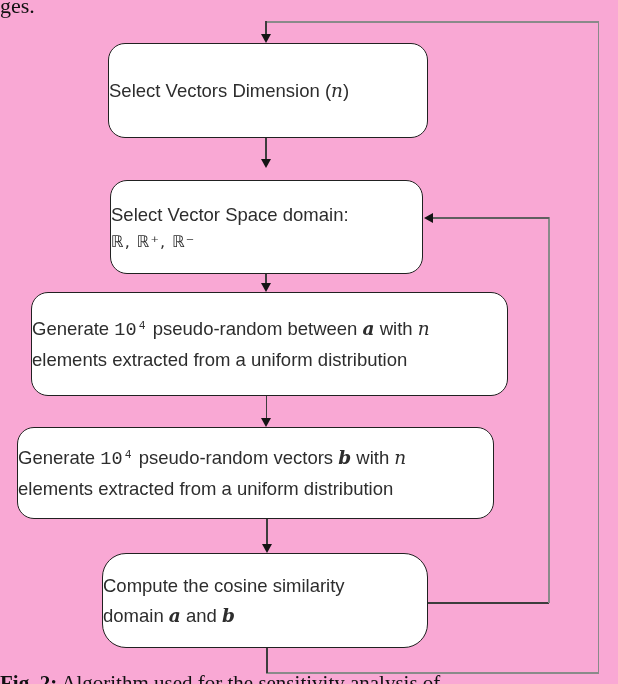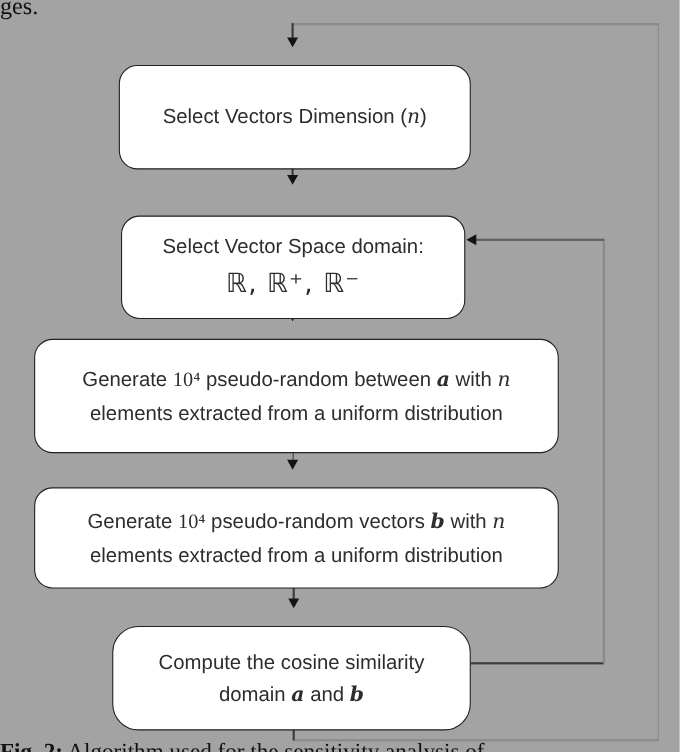--- a/index.html
+++ b/index.html
@@ -1,20 +1,20 @@
 <!DOCTYPE html>
 <html><head>
 <meta charset="utf-8">
 <style>
   html,body{margin:0;padding:0;background:#ffffff;}
   .canvas{
     position:relative;
     width:618px;height:684px;
     overflow:hidden;
-    background:#a3a3a3;
+    background:#f9a8d4;
     font-family:"Liberation Sans","DejaVu Sans",sans-serif;
   }
   
   .top-fragment{
     position:absolute;left:0;top:-7px;
     font-family:"Liberation Serif",serif;
     font-size:22px;color:#111;
   }
   .caption{
     position:absolute;left:0;top:671px;width:640px;
@@ -23,30 +23,29 @@
   }
   .caption .cap-label{font-weight:bold;}
   
   .fbox{
     position:absolute;
     box-sizing:border-box;
     border:1.6px solid #212121;
     border-radius:17px;
     background:#ffffff;
     display:flex;flex-direction:column;
-    align-items:center;justify-content:center;
+    align-items:flex-start;justify-content:center;
     text-align:center;
     font-size:18.5px;line-height:1.58;
     color:#2d2d2d;
-    margin-top:16px;
   }
   .mvar{font-family:"DejaVu Serif",serif;font-style:italic;}
   .mvar-b{font-family:"DejaVu Serif",serif;font-style:italic;font-weight:bold;}
-  .mnum{font-family:Liberation Serif, serif;}
-  .mset{font-family:"DejaVu Sans",sans-serif;font-size:24px;letter-spacing:1px;}
+  .mnum{font-family:Liberation Mono, monospace;}
+  .mset{font-family:"DejaVu Sans",sans-serif;font-size:16px;letter-spacing:1px;}
   
   .hline,.vline{position:absolute;}
   .hline{height:1.5px;}
   .vline{width:1.5px;}
   .c-dark{background:#3d3d3d;}
   .c-gray{background:#8a8a8a;}
   .c-mid{background:#5f5f5f;}
   
   .arrow-down{
     position:absolute;width:0;height:0;
@@ -99,21 +98,21 @@
   <div class="fbox" style="left:110px;top:180px;width:313px;height:94px;">
     <div>Select Vector Space domain:</div>
     <div class="mset">ℝ, ℝ⁺, ℝ⁻</div>
   </div>
 
   <div class="fbox" style="left:31px;top:292px;width:477px;height:104px;">
     <div><span>Generate </span><span class="mnum">10⁴</span><span> pseudo-random between </span><span class="mvar-b">a</span><span> with </span><span class="mvar">n</span></div>
     <div>elements extracted from a uniform distribution</div>
   </div>
 
-  <div class="fbox" style="left:31px;top:427px;width:477px;height:92px;">
+  <div class="fbox" style="left:17px;top:427px;width:477px;height:92px;">
     <div><span>Generate </span><span class="mnum">10⁴</span><span> pseudo-random vectors </span><span class="mvar-b">b</span><span> with </span><span class="mvar">n</span></div>
     <div>elements extracted from a uniform distribution</div>
   </div>
 
   <div class="fbox" style="left:102px;top:553px;width:326px;height:95px;border-radius:24px;">
     <div>Compute the cosine similarity</div>
     <div><span>domain </span><span class="mvar-b">a</span><span> and </span><span class="mvar-b">b</span></div>
   </div>
 
   <div class="caption"><span class="cap-label">Fig. 2:</span><span> Algorithm used for the sensitivity analysis of</span></div>

